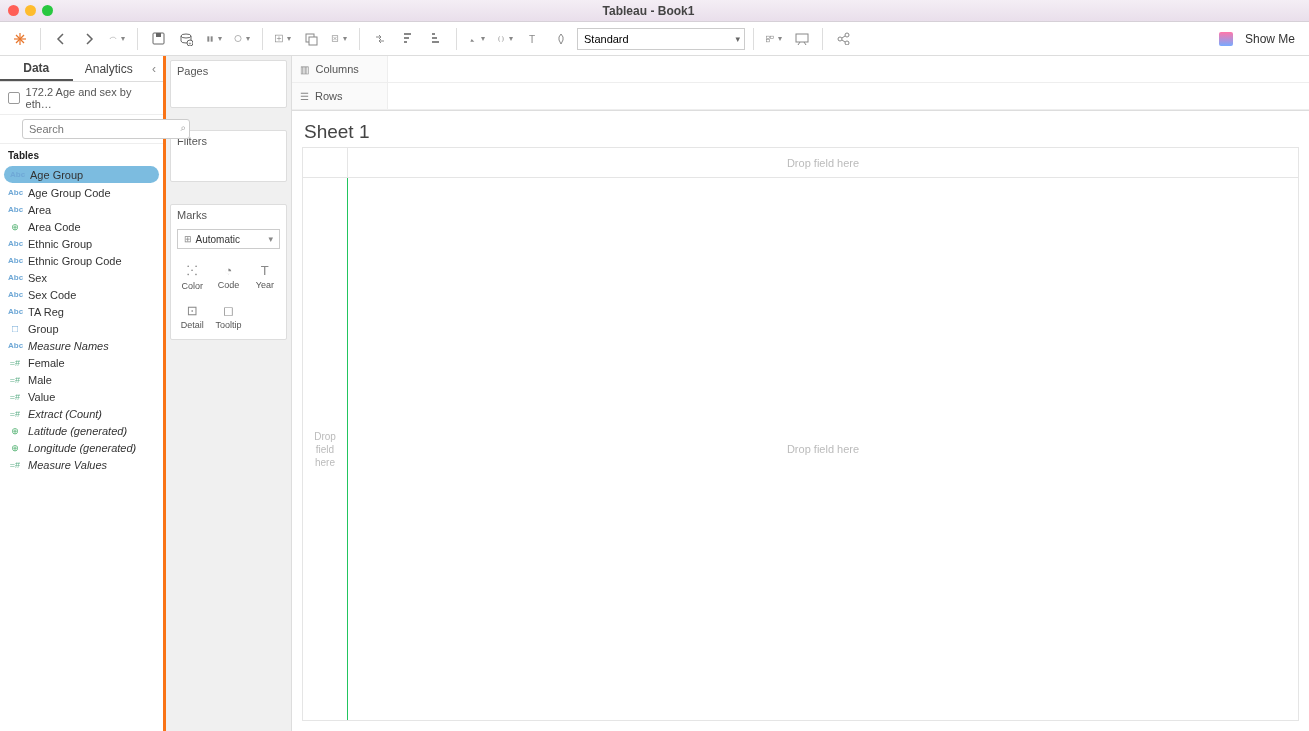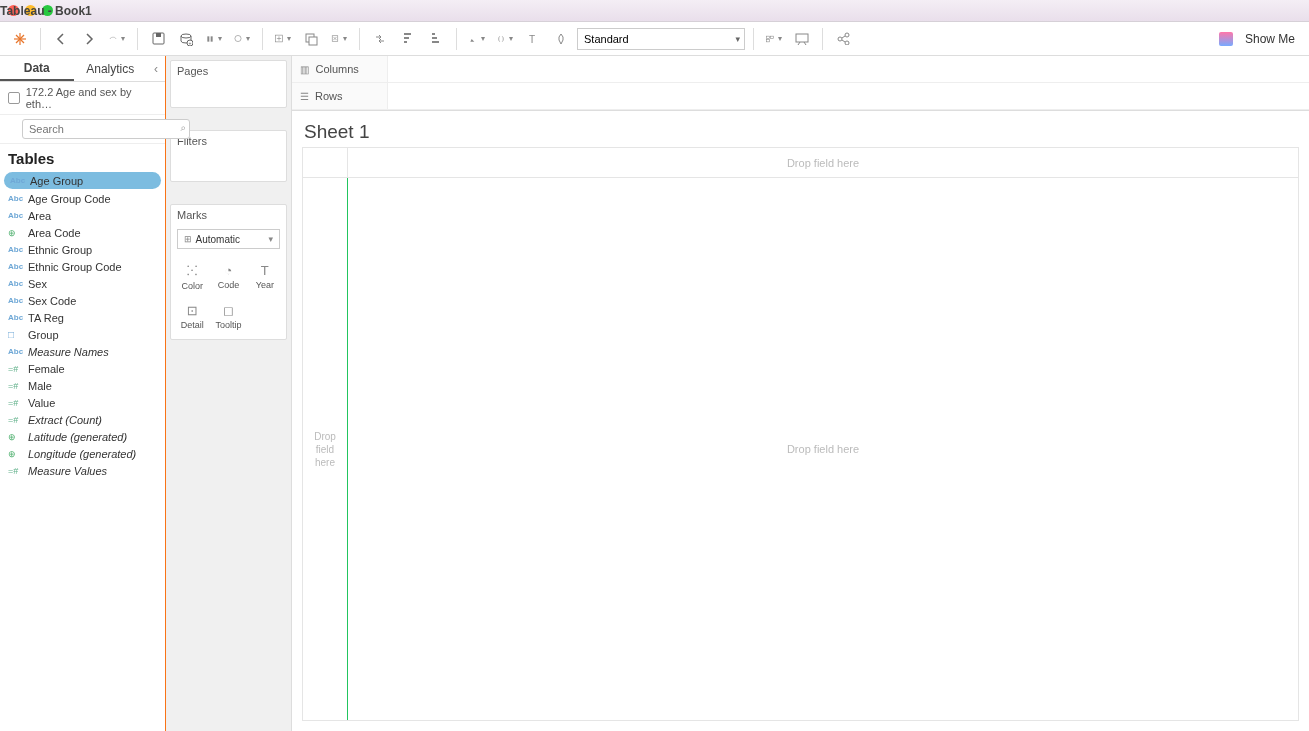--- a/index.html
+++ b/index.html
@@ -2,51 +2,51 @@
 <html><head>
 <meta charset="utf-8">
 <style>
 * { box-sizing: border-box; margin: 0; padding: 0; font-family: -apple-system, BlinkMacSystemFont, "Segoe UI", Helvetica, Arial, sans-serif; }
 body { background: #f5f3f5; width: 1309px; height: 731px; overflow: hidden; font-size: 12px; color: #333; }
 
 .titlebar { height: 22px; background: linear-gradient(#f4eef5,#e9dfeb); display:flex; align-items:center; padding:0 8px; border-bottom:1px solid #d6d0d7; position:relative;}
 .traffic { display:flex; gap:6px; }
 .dot { width:11px; height:11px; border-radius:50%; }
 .dot.red{background:#ff5f57;} .dot.yellow{background:#febc2e;} .dot.green{background:#28c840;}
-.title-center{position:absolute; left:0; right:12px; text-align:left; font-size:12px; font-weight:600; color:#444;}
+.title-center{position:absolute; left:0; right:12px; text-align:center; font-size:12px; font-weight:600; color:#444;}
 
 .toolbar{height:34px; background:#fff; border-bottom:1px solid #ddd; display:flex; align-items:center; padding:0 8px; gap:4px;}
 .tb-btn{width:24px; height:24px; display:flex; align-items:center; justify-content:center; color:#666; border-radius:3px; cursor:pointer;}
 .tb-sep{width:1px; height:22px; background:#ddd; margin:0 4px;}
 .tb-dropdown{display:flex; align-items:center; gap:2px; padding:0 4px;}
 .fit-sel{border:1px solid #ccc; height:22px; padding:0 18px 0 6px; font-size:11px; background:#fff; appearance:none; position:relative;}
 .fit-wrap{position:relative; display:flex; align-items:center;}
 .fit-wrap::after{content:"▾"; position:absolute; right:5px; font-size:9px; color:#666; pointer-events:none;}
 .showme{margin-left:auto; display:flex; align-items:center; gap:12px; color:#333; font-size:12px; padding:2px 6px; cursor:pointer;}
 .showme-icon{width:14px; height:14px; background:linear-gradient(#f7a,#7af); border-radius:2px;}
 .caret::after{content:"▾"; font-size:8px; color:#888; margin-left:2px;}
 
 .main{display:flex; height:calc(731px - 22px - 34px);}
-.leftpane{width:166px; background:#fff; border-right:1px solid #f97316; display:flex; flex-direction:column;}
+.leftpane{width:166px; background:#fff; border-right:3px solid #f97316; display:flex; flex-direction:column;}
 .tabs{display:flex; border-bottom:1px solid #ddd; height:26px;}
 .tab{flex:1; display:flex; align-items:center; justify-content:center; font-size:12px; color:#444; cursor:pointer; position:relative;}
 .tab.active{font-weight:600; border-bottom:2px solid #555;}
 .collapse{width:18px; display:flex; align-items:center; justify-content:center; color:#888; cursor:pointer;}
 .ds-row{display:flex; align-items:center; gap:6px; padding:4px 8px; color:#555; font-size:11px; border-bottom:1px solid #eee;}
 .ds-icon{width:12px; height:12px; border:1px solid #999; border-radius:2px;}
 .search-row{display:flex; align-items:center; padding:4px 22px; border-bottom:1px solid #eee; gap:4px;}
 .search-input{flex:1; border:1px solid #ccc; height:20px; padding:0 18px 0 6px; font-size:11px; border-radius:3px;}
 .search-wrap{position:relative; flex:1;}
 .search-wrap .mag{position:absolute; right:4px; top:3px; font-size:10px; color:#999;}
 .sm-btn{width:16px; height:16px; display:flex; align-items:center; justify-content:center; color:#777; cursor:pointer; font-size:10px;}
-.tables-hdr{font-weight:700; font-size:15px; padding:6px 8px 4px; color:#222;}
+.tables-hdr{font-weight:700; font-size:10px; padding:6px 8px 4px; color:#222;}
 .field-list{overflow:auto;}
 .field{display:flex; align-items:center; gap:6px; padding:2px 8px; font-size:11px; color:#333; height:17px; cursor:pointer; white-space:nowrap;}
 .field.sel{background:#7cbce0; border-radius:9px; margin:1px 4px; padding:2px 6px;}
-.f-icon{width:14px; font-size:9px; color:#888; }
+.f-icon{width:14px; font-size:9px; color:#888; text-align:center;}
 .f-icon.abc{color:#6fa8d6; font-weight:600;}
 .f-icon.geo{color:#4fb06f;}
 .f-icon.cal{color:#6fa8d6;}
 .f-icon.num{color:#5fb089;}
 .italic{font-style:italic;}
 
 .midpane{width:126px; background:#f0f0f0; border-right:1px solid #ddd; display:flex; flex-direction:column; gap:22px; padding:4px;}
 .card{background:#fff; border:1px solid #ddd; border-radius:2px;}
 .card-hdr{font-size:11px; color:#555; padding:4px 6px;}
 .pages-card{height:48px;}

